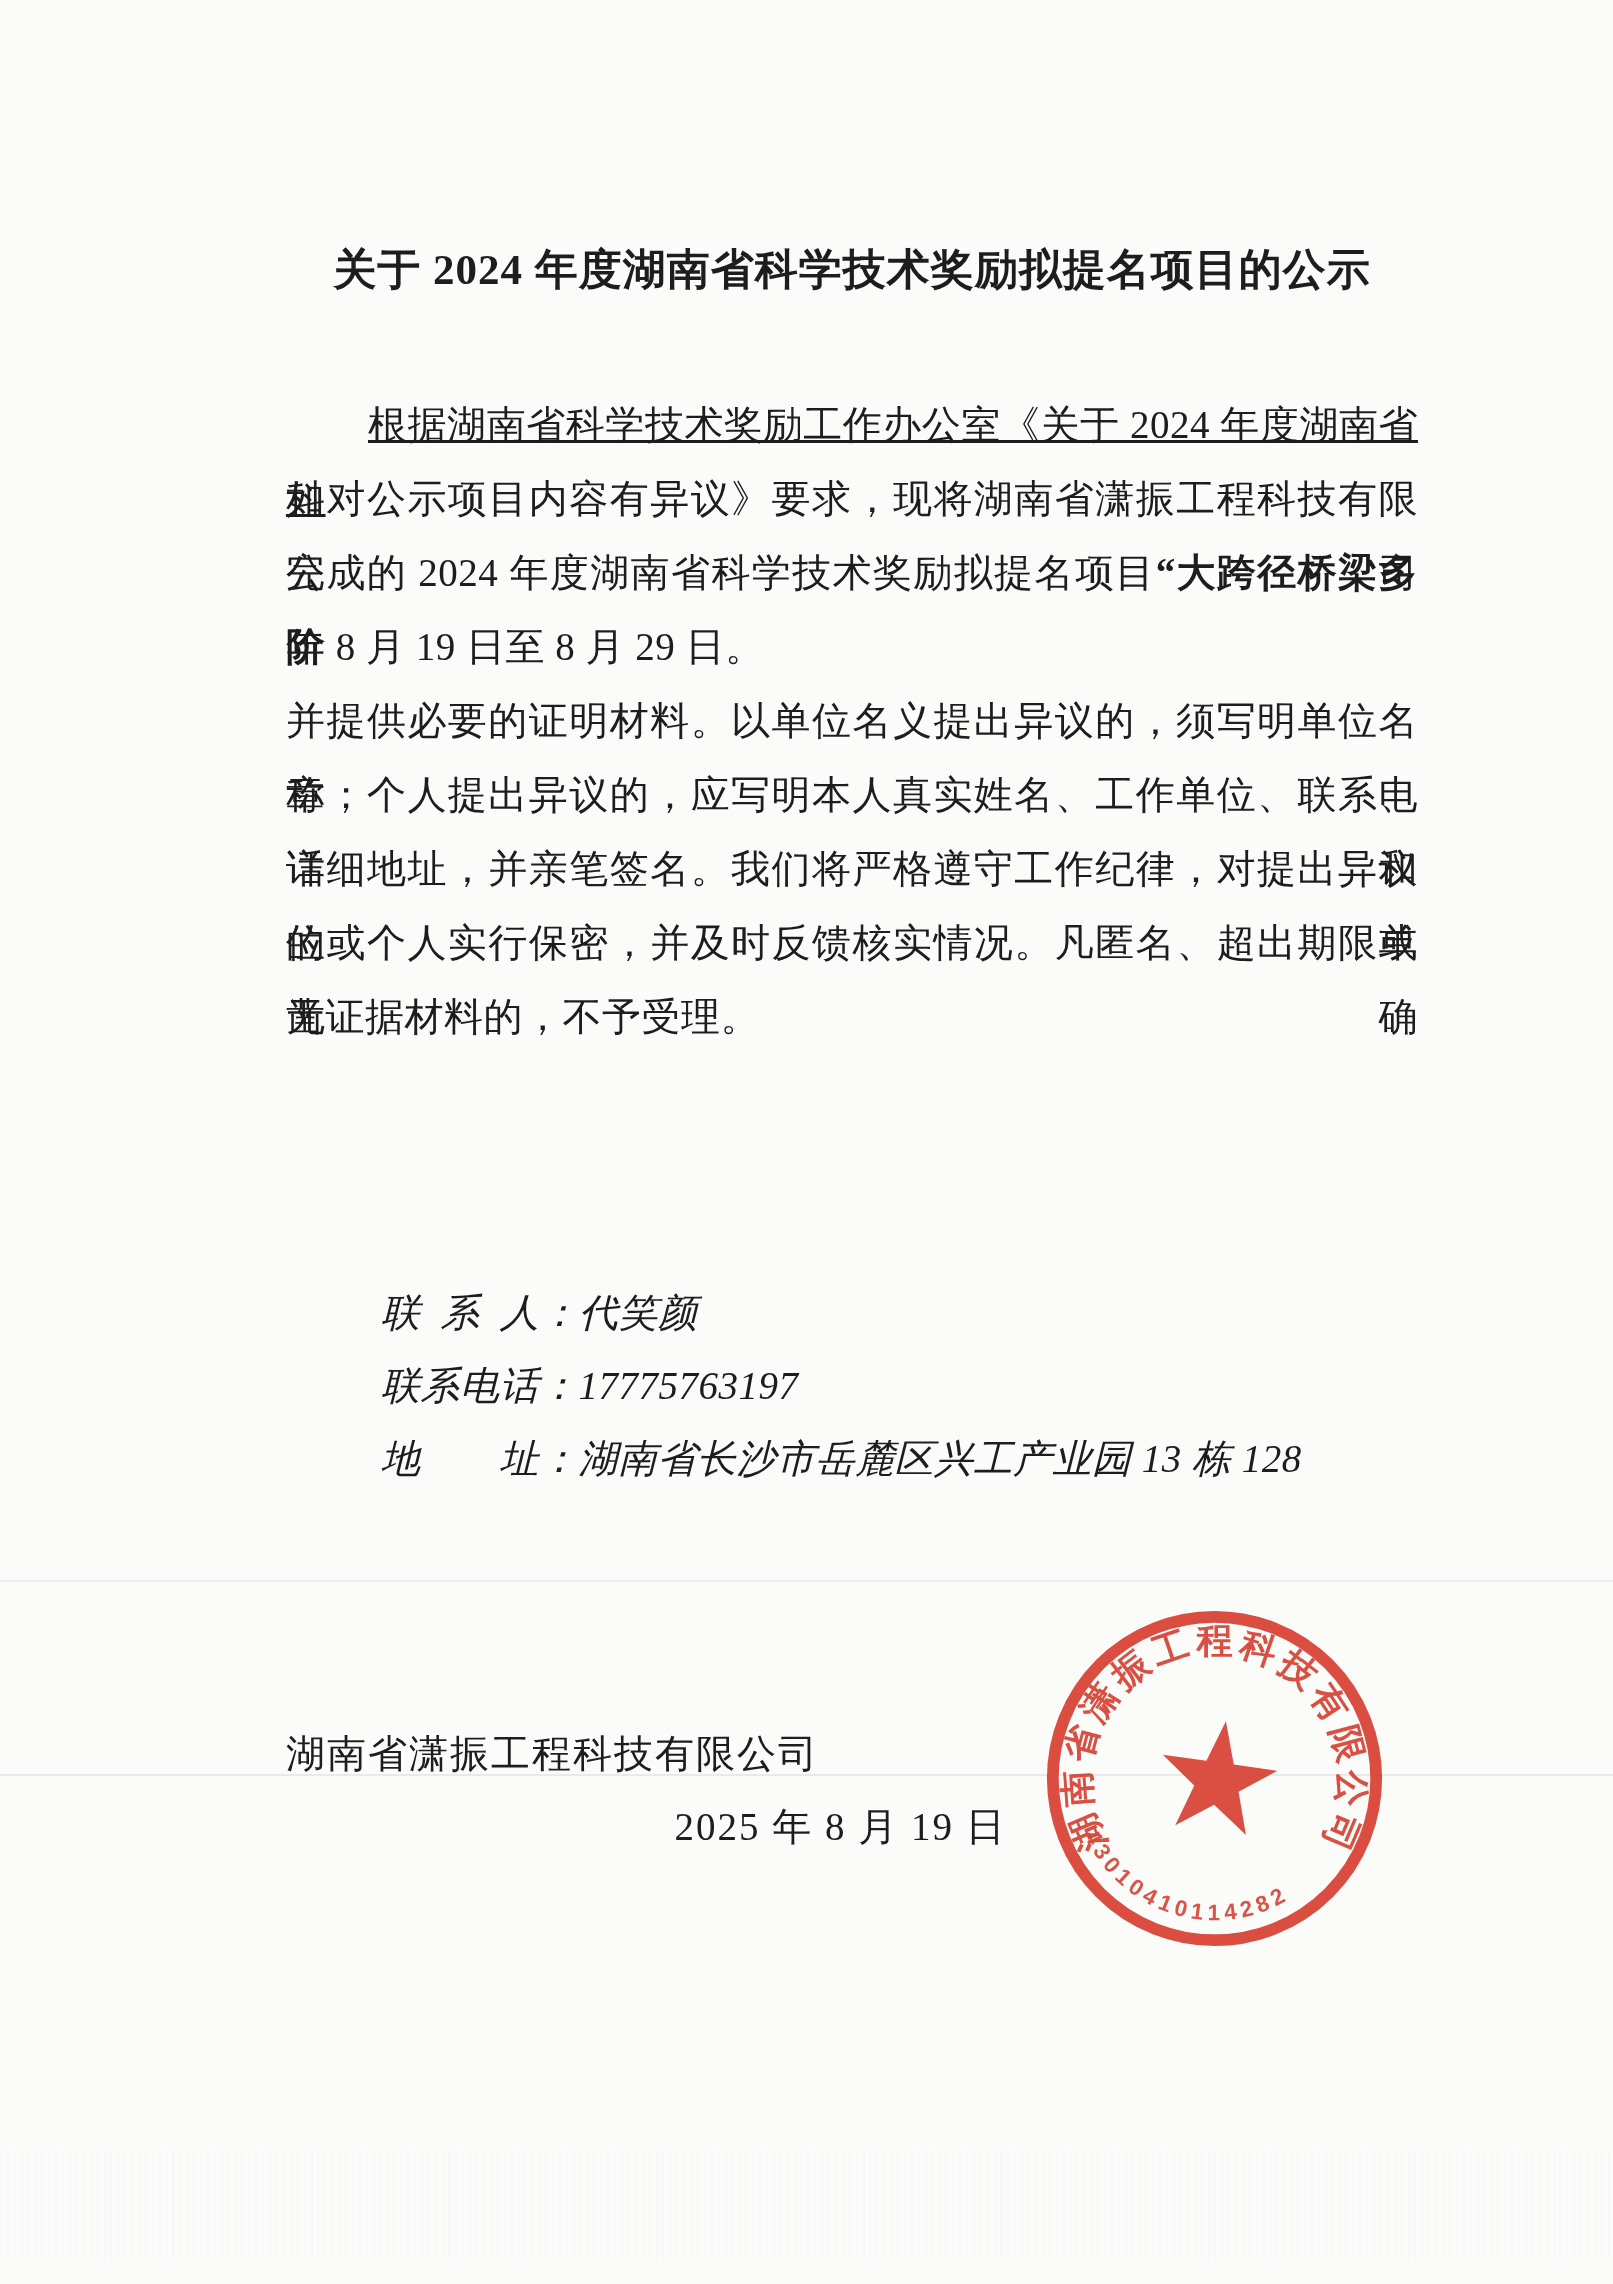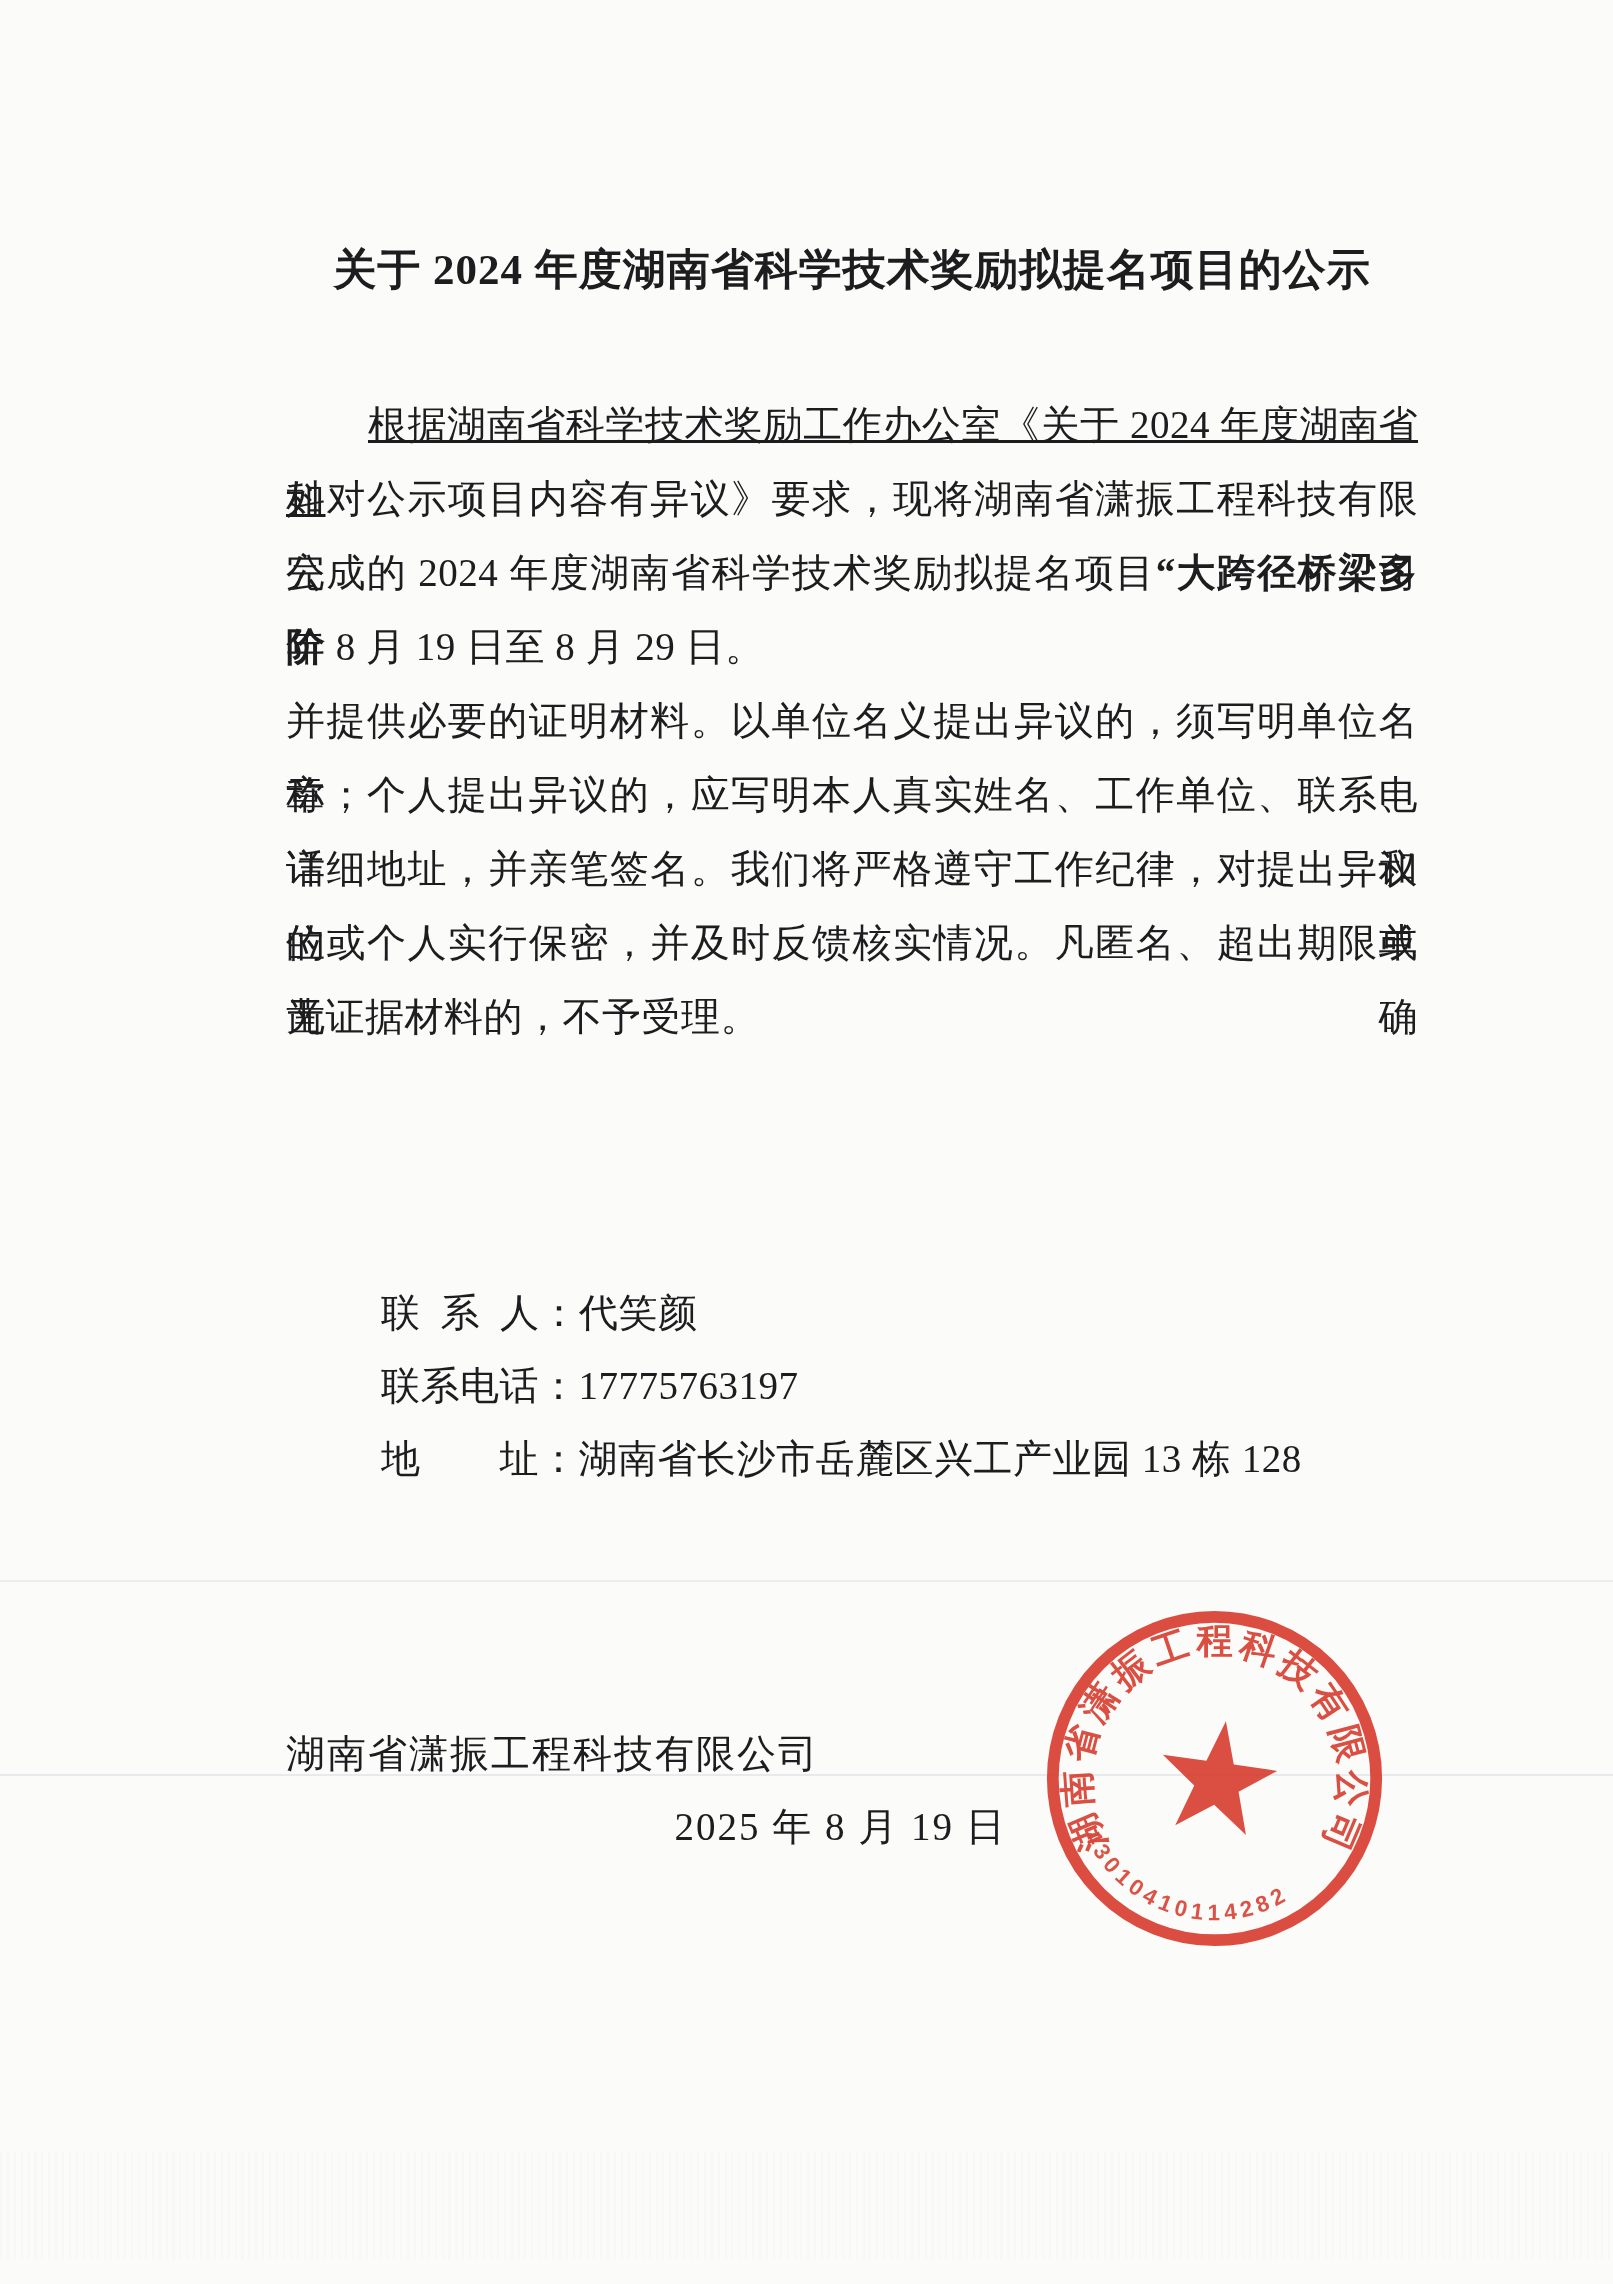--- a/index.html
+++ b/index.html
@@ -31,21 +31,21 @@
     height:74px;line-height:74px;font-size:39px;letter-spacing:0.5px;
     white-space:nowrap;
   }
   .body-line.justify{
     white-space:normal;
     text-align:justify;text-align-last:justify;
   }
   .body-line.indent{text-indent:82px;text-decoration:underline;}
   .body-line b{font-weight:700;}
 
-  .contact-block{position:absolute;left:286px;top:1276px;width:1132px;}
+  .contact-block{position:absolute;left:286px;top:1276px;width:1132px;font-style:italic;}
   .contact-line{
     height:73px;line-height:73px;font-size:39px;letter-spacing:0.5px;
     text-indent:95px;white-space:nowrap;
   }
 
   .sig-company{
     position:absolute;left:286px;top:1717px;width:1132px;height:73px;
     line-height:73px;font-size:39px;letter-spacing:2px;
     text-align:left;white-space:nowrap;z-index:3;
   }

